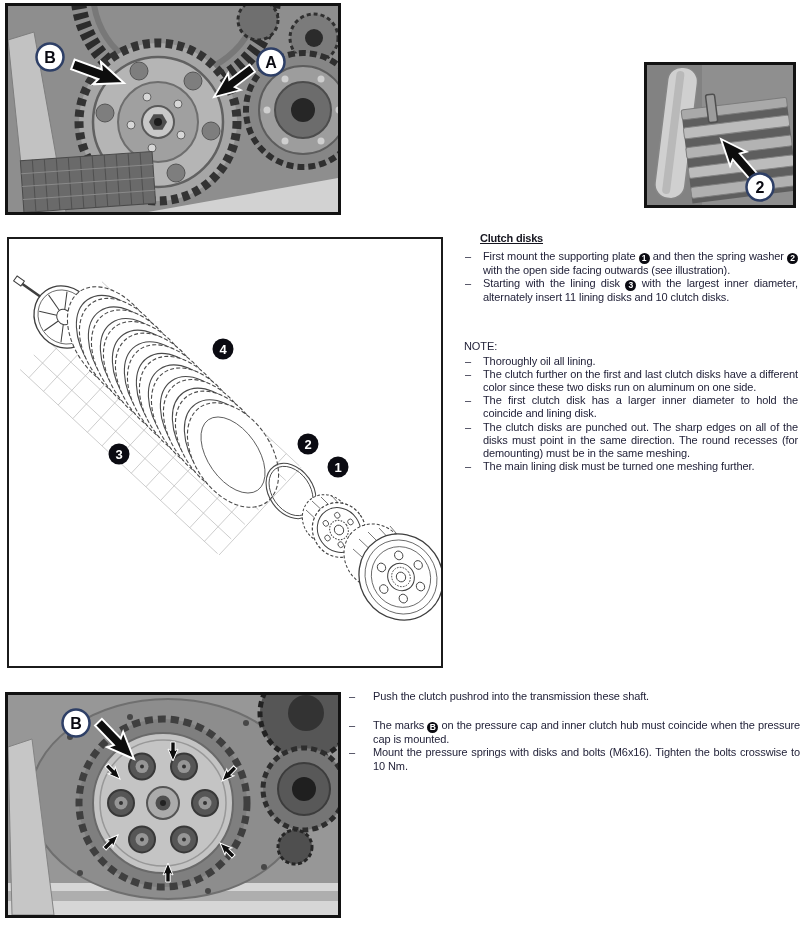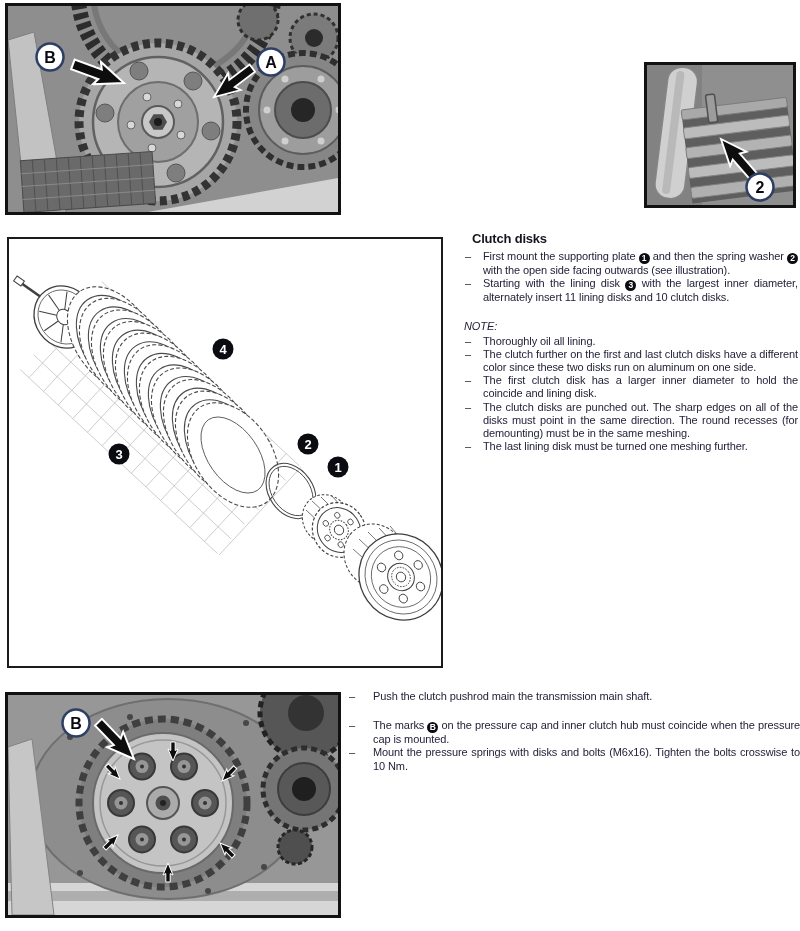--- a/index.html
+++ b/index.html
@@ -10,22 +10,22 @@
   }
   .photo{position:absolute;border:3px solid #121212;background:#8e8e8e;box-sizing:border-box;}
   .photo svg{display:block;}
   .drawing{position:absolute;border:2px solid #1b1b1b;background:#ffffff;box-sizing:border-box;}
   .photo-tl{left:5px;top:3px;width:336px;height:212px;}
   .photo-tr{left:644px;top:62px;width:152px;height:146px;}
   .drawing-mid{left:7px;top:237px;width:436px;height:431px;}
   .photo-bl{left:5px;top:692px;width:336px;height:226px;}
   .text-col{position:absolute;left:464px;top:231px;width:334px;}
   .bottom-text{position:absolute;left:348px;top:690px;width:452px;}
-  h3.sec{font-size:13px;line-height:15px;margin:0 0 4px 8px;font-weight:bold;color:#15151f;letter-spacing:-0.2px;}
-  .note-label{margin-top:16px;margin-bottom:1px;font-style:italic;}
+  h3.sec{font-size:11px;line-height:15px;margin:0 0 4px 16px;font-weight:bold;color:#15151f;letter-spacing:-0.2px;text-decoration:underline;}
+  .note-label{margin-top:36px;margin-bottom:1px;}
   .li{position:relative;padding-left:19px;text-align:justify;}
   .bottom-text .li{padding-left:25px;}
   .li .dash{position:absolute;left:1px;top:0;}
   .li.gap-after{margin-bottom:16px;}
   .badge{
     display:inline-block;width:11px;height:11px;line-height:11.5px;border-radius:50%;
     background:#0b0b12;color:#ffffff;font-size:8.5px;font-weight:bold;text-align:center;
     vertical-align:-1px;letter-spacing:0;
   }
   .hidden-defs{position:absolute;width:0;height:0;overflow:hidden;}
@@ -401,29 +401,29 @@
 
         <div class="li">
           <span class="dash">–</span><span class="segs">The first clutch disk has a larger inner diameter to hold the coincide and lining disk.</span>
         </div>
 
         <div class="li">
           <span class="dash">–</span><span class="segs">The clutch disks are punched out. The sharp edges on all of the disks must point in the same direction. The round recesses (for demounting) must be in the same meshing.</span>
         </div>
 
         <div class="li">
-          <span class="dash">–</span><span class="segs">The last lining disk must be turned one meshing further.</span>
+          <span class="dash">–</span><span class="segs">The main lining disk must be turned one meshing further.</span>
         </div>
       </div>
   </main>
 
   <section class="bottom-text">
 
       <div class="li gap-after">
-        <span class="dash">–</span><span class="segs">Push the clutch pushrod main the transmission main shaft.</span>
+        <span class="dash">–</span><span class="segs">Push the clutch pushrod into the transmission these shaft.</span>
       </div>
 
       <div class="li">
         <span class="dash">–</span><span class="segs">The marks <span class="badge">B</span> on the pressure cap and inner clutch hub must coincide when the pressure cap is mounted.</span>
       </div>
 
       <div class="li">
         <span class="dash">–</span><span class="segs">Mount the pressure springs with disks and bolts (M6x16). Tighten the bolts crosswise to 10 Nm.</span>
       </div>
     </section>

